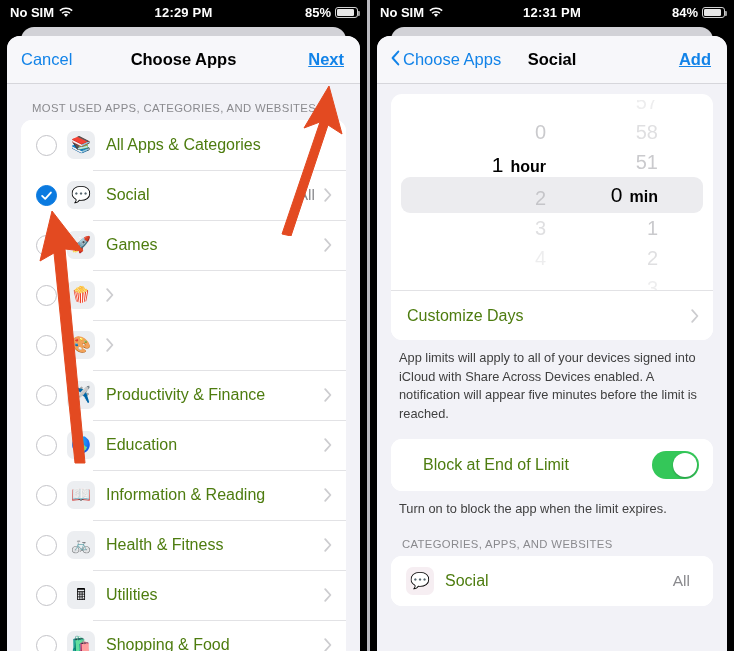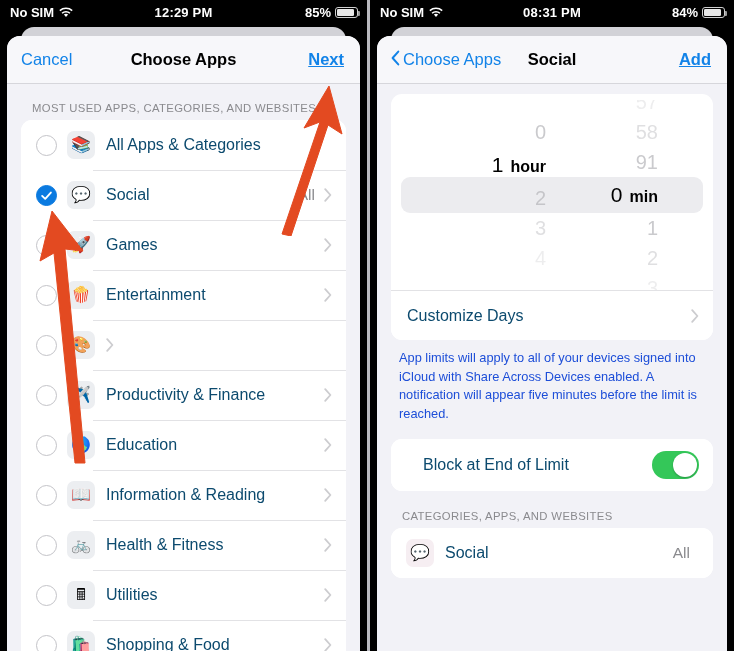--- a/index.html
+++ b/index.html
@@ -99,21 +99,21 @@
     display:flex; align-items:center; justify-content:center;
   }
   .radio.checked svg { width:13px; height:13px; display:block; }
   .appicon {
     width:28px; height:28px; border-radius:7px;
     margin-right:11px; flex:none;
     display:flex; align-items:center; justify-content:center;
     font-size:16px; line-height:1;
     background:#eceef1;
   }
-  .row-label { font-size:16px; color:#0c4a6e; flex:1; }
+  .row-label { font-size:16px; color:#4d7c0f; flex:1; }
   .row-value { font-size:15.5px; color:#8a8a8e; margin-right:9px; }
   .chev { width:8px; height:14px; flex:none; opacity:.5; }
 
   
   .picker-card {
     margin:10px 14px 0; background:#fff; border-radius:11px;
     padding:6px 0 0; overflow:hidden;
   }
   .picker {
     position:relative; height:190px;
@@ -138,21 +138,21 @@
   }
   .pk-item.d1{opacity:.75} .pk-item.d2{opacity:.45} .pk-item.d3{opacity:.25}
   .pk-item.sel {
     color:#000; font-size:21px; font-weight:500;
     height:36px; line-height:36px;text-align:right;
   }
   .pk-item.sel .unit { font-size:16px; font-weight:bold; margin-left:7px; }
 
   .divider-row { border-top:.5px solid #e2e2e5; }
   .footnote {
-    font-size:12.8px; color:#1d4ed8; line-height:1.45;
+    font-size:12.8px; color:#404040; line-height:1.45;
     padding:9px 22px 0 22px;
   }
   .toggle {
     width:47px; height:28px; border-radius:14px; background:#34c759;
     position:relative; flex:none;
   }
   .toggle .knob {
     position:absolute; top:1.8px; right:1.8px;
     width:24.4px; height:24.4px; border-radius:50%; background:#fff;
     box-shadow:0 1px 2px rgba(0,0,0,.25);
@@ -224,21 +224,20 @@
             <div class="radio"></div>
             <span class="appicon">🚀</span>
             <span class="row-label">Games</span>
             <svg class="chev" viewBox="0 0 8 14">
               <path fill="none" stroke="#9a9aa0" stroke-width="1.8" stroke-linecap="round" stroke-linejoin="round" d="M1.2 1.2 6.4 7l-5.2 5.8"></path>
             </svg>
           </div>
           <div class="row">
             <div class="radio"></div>
             <span class="appicon">🍿</span>
-            <span class="row-label">Entertainment</span>
             <svg class="chev" viewBox="0 0 8 14">
               <path fill="none" stroke="#9a9aa0" stroke-width="1.8" stroke-linecap="round" stroke-linejoin="round" d="M1.2 1.2 6.4 7l-5.2 5.8"></path>
             </svg>
           </div>
           <div class="row">
             <div class="radio"></div>
             <span class="appicon">🎨</span>
             <svg class="chev" viewBox="0 0 8 14">
               <path fill="none" stroke="#9a9aa0" stroke-width="1.8" stroke-linecap="round" stroke-linejoin="round" d="M1.2 1.2 6.4 7l-5.2 5.8"></path>
             </svg>
@@ -308,21 +307,21 @@
 
   <div class="statusbar">
     <div class="sb-left">
       <span>No SIM</span>
       <svg class="wifi" viewBox="0 0 16 12">
         <path fill="#fff" d="M8 11.2 5.6 8.4a3.7 3.7 0 0 1 4.8 0L8 11.2Z"></path>
         <path fill="#fff" d="M8 6.1a6 6 0 0 0-3.9 1.45L2.9 6.2A7.9 7.9 0 0 1 8 4.35 7.9 7.9 0 0 1 13.1 6.2l-1.2 1.35A6 6 0 0 0 8 6.1Z"></path>
         <path fill="#fff" d="M8 2.1A10 10 0 0 0 1.5 4.5L.35 3.2A11.7 11.7 0 0 1 8 .4a11.7 11.7 0 0 1 7.65 2.8L14.5 4.5A10 10 0 0 0 8 2.1Z"></path>
       </svg>
     </div>
-    <div class="sb-center">08:31 PM</div>
+    <div class="sb-center">12:31 PM</div>
     <div class="sb-right">
       <span>84%</span>
       <span class="batt">
           <i style="width:17px"></i>
         </span>
     </div>
   </div>
 
   <div class="stack-back"></div>
 
@@ -349,21 +348,21 @@
           <div class="pk-col hours" id="pk-hours">
               <div class="pk-item d1">0</div>
               <div class="pk-item sel"><span>1</span><span class="unit">hour</span></div>
               <div class="pk-item d1">2</div>
               <div class="pk-item d2">3</div>
               <div class="pk-item d3">4</div>
             </div>
           <div class="pk-col mins" id="pk-mins">
               <div class="pk-item d3">57</div>
               <div class="pk-item d2">58</div>
-              <div class="pk-item d1">91</div>
+              <div class="pk-item d1">51</div>
               <div class="pk-item sel"><span>0</span><span class="unit">min</span></div>
               <div class="pk-item d1">1</div>
               <div class="pk-item d2">2</div>
               <div class="pk-item d3">3</div>
             </div>
         </div>
         <div class="row divider-row">
           <span class="row-label" style="margin-left:16px">Customize Days</span>
           <svg class="chev" viewBox="0 0 8 14">
             <path fill="none" stroke="#9a9aa0" stroke-width="1.8" stroke-linecap="round" stroke-linejoin="round" d="M1.2 1.2 6.4 7l-5.2 5.8"></path>
@@ -375,20 +374,21 @@
 
       <div class="card" style="margin-top:16px">
         <div class="row" style="height:52px">
           <span class="row-label" style="margin-left:32px">Block at End of Limit</span>
           <div class="toggle">
             <div class="knob"></div>
           </div>
         </div>
       </div>
 
+      <div class="footnote">Turn on to block the app when the limit expires.</div>
 
       <div class="section-hdr" style="padding-top:19px">CATEGORIES, APPS, AND WEBSITES</div>
 
       <div class="card">
         <div class="row">
           <span class="appicon" style="margin-left:15px; background:#f6eef2">💬</span>
           <span class="row-label">Social</span>
           <span class="row-value">All</span>
         </div>
       </div>

